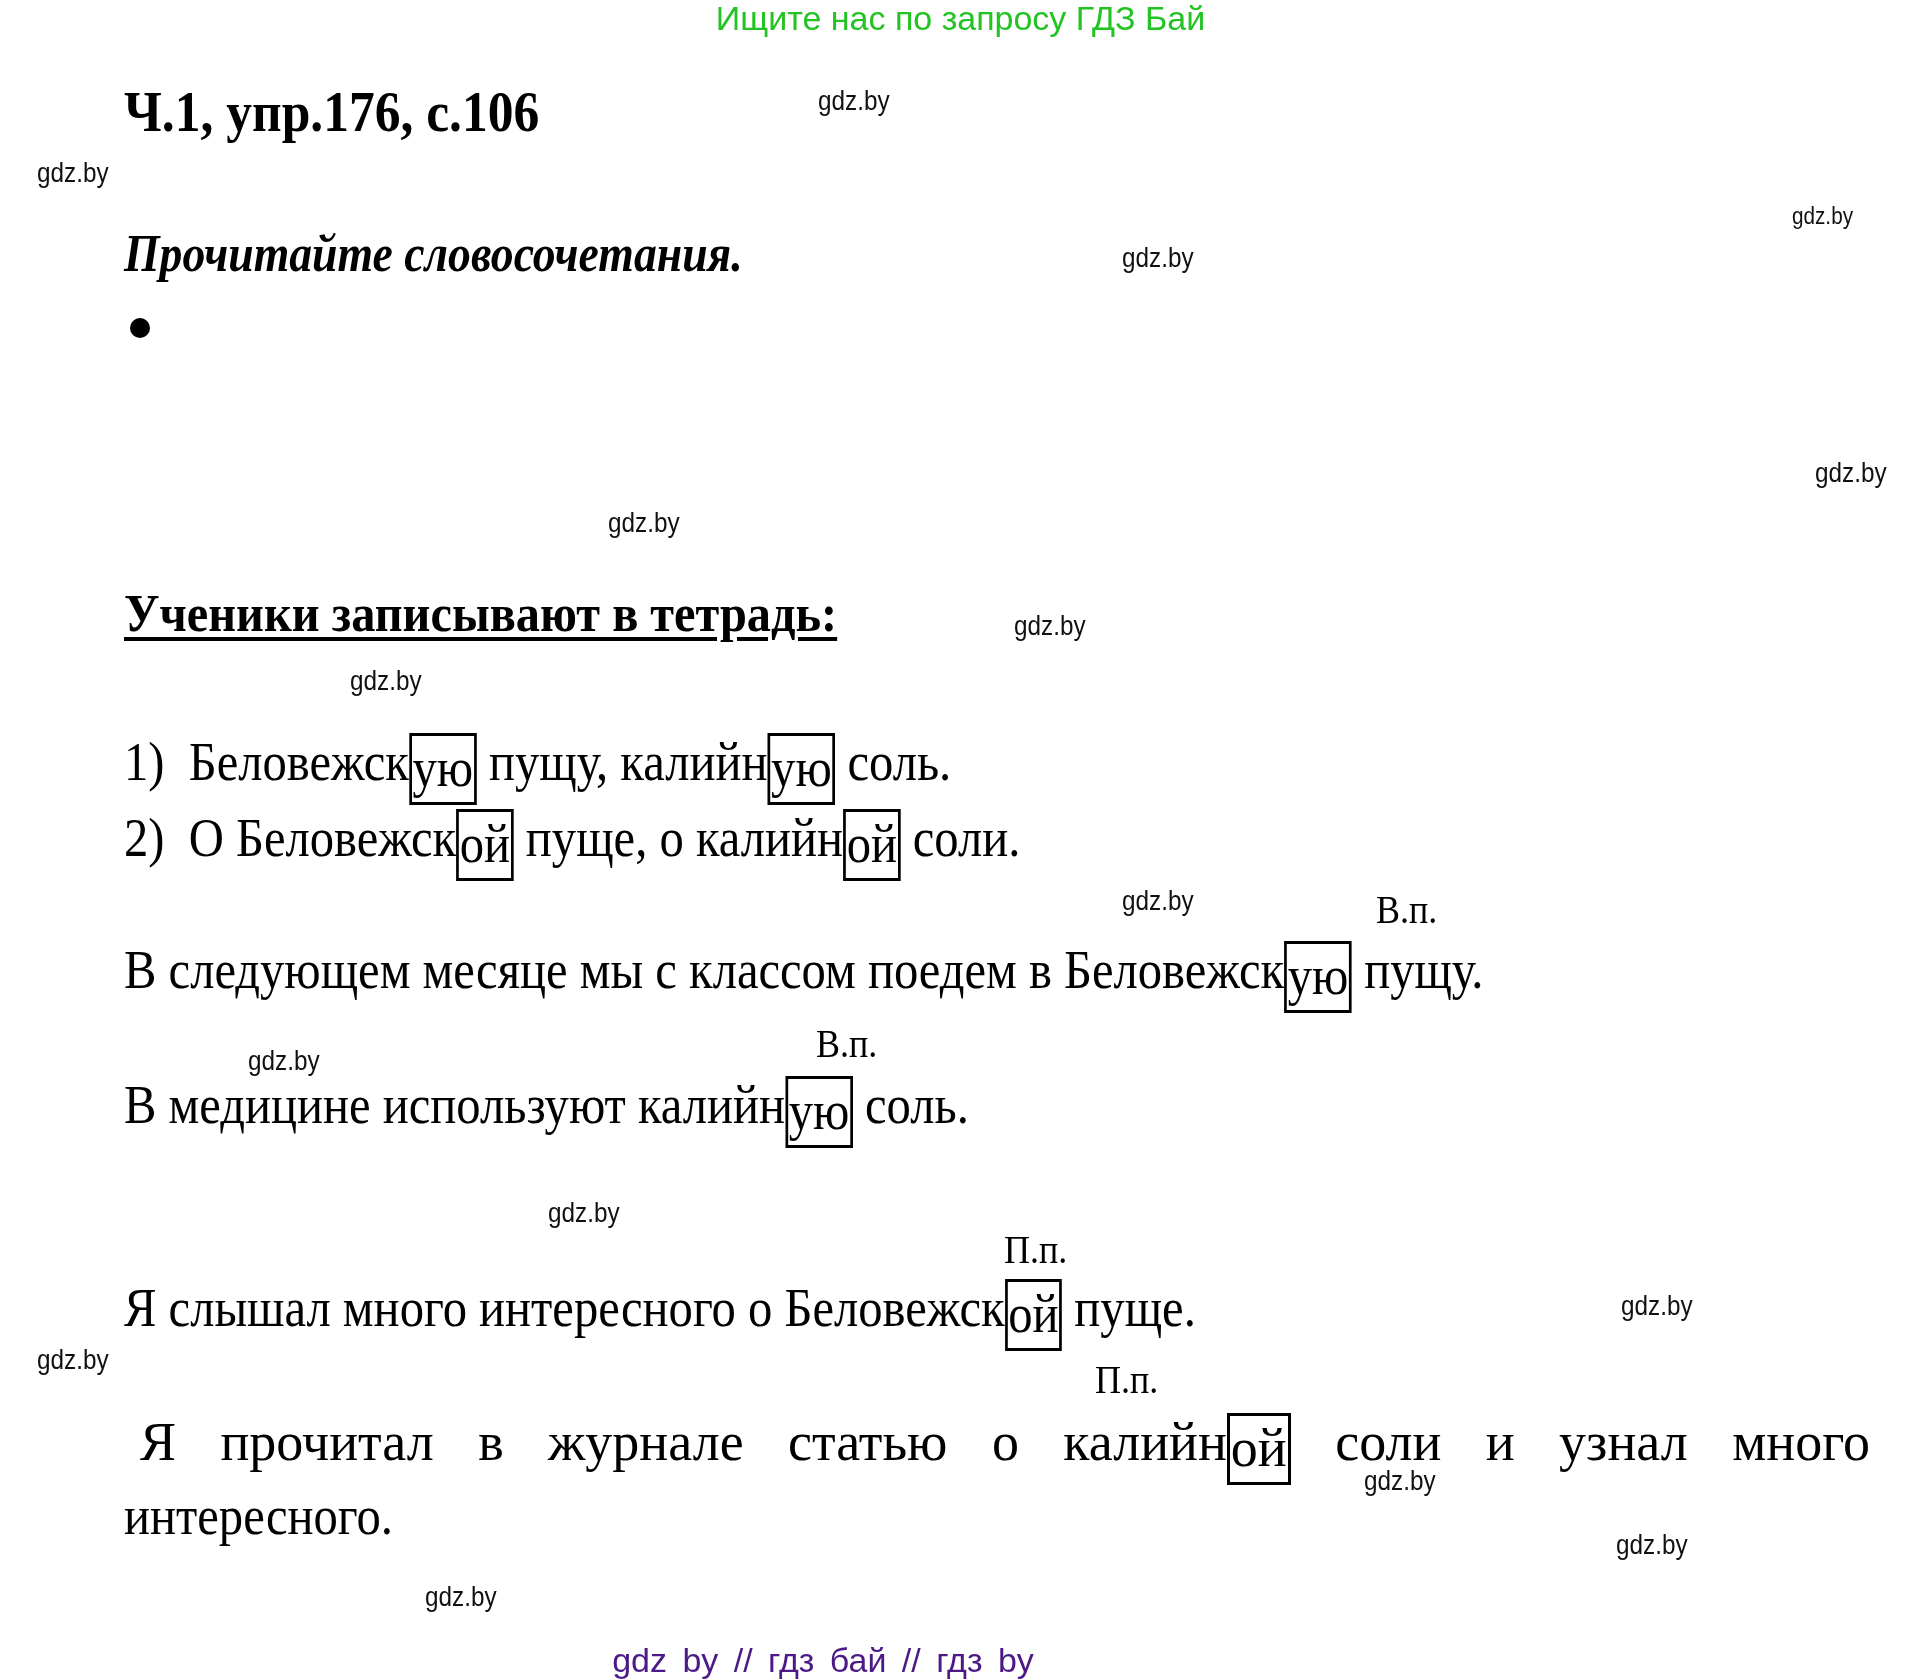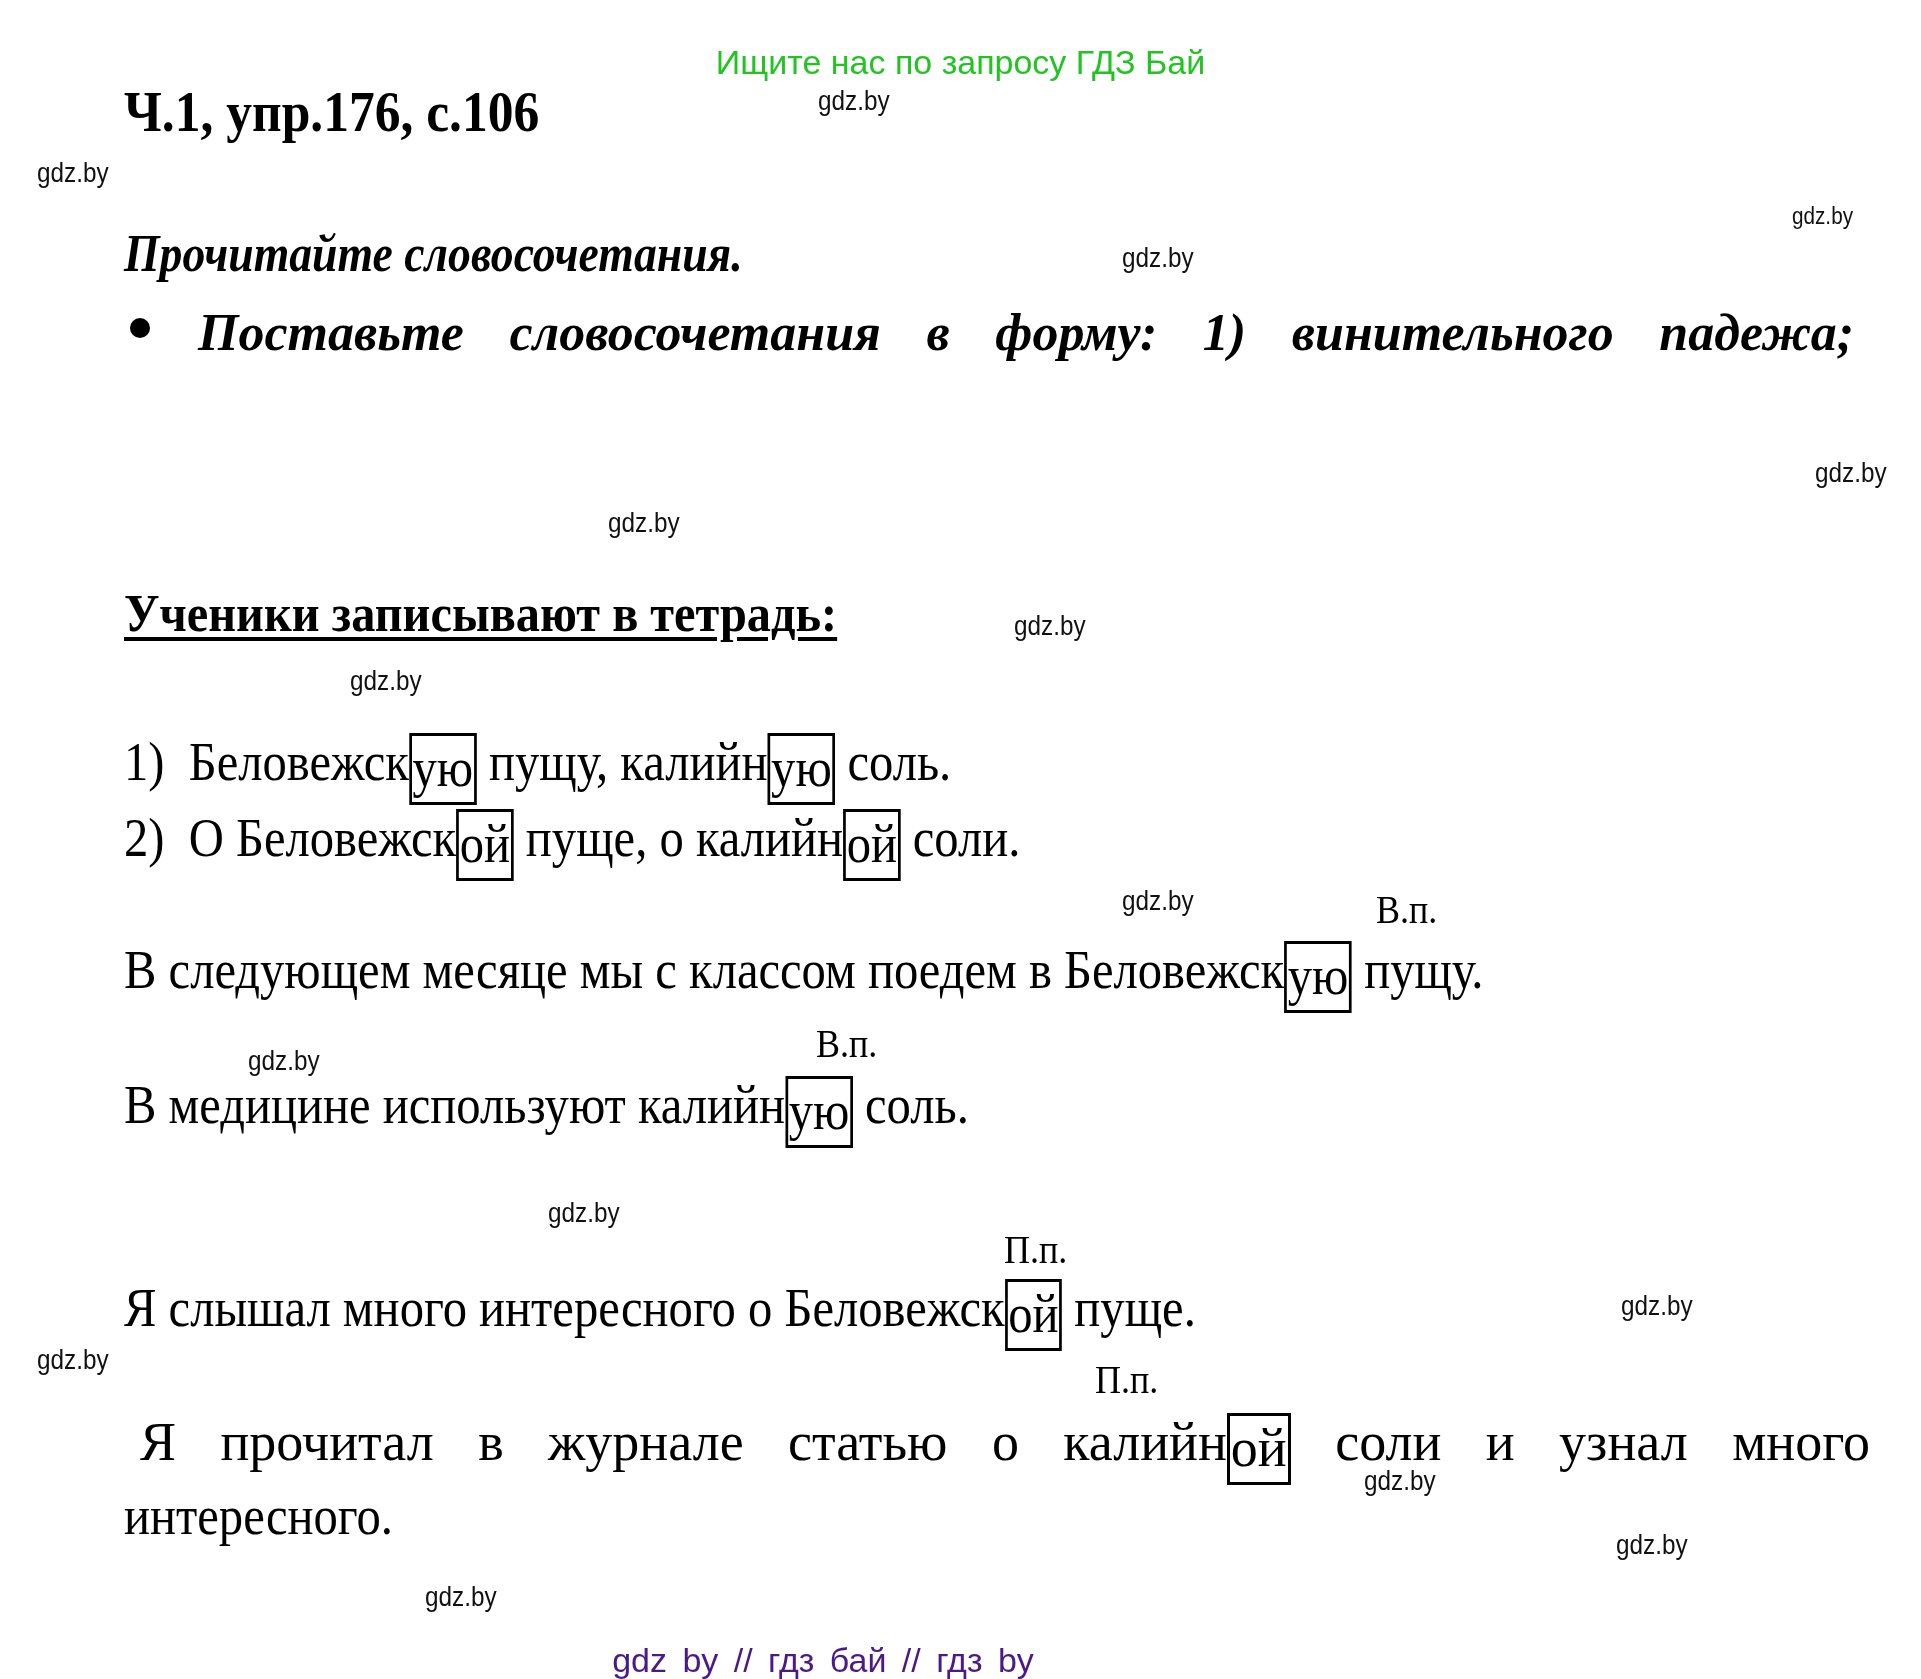--- a/index.html
+++ b/index.html
@@ -1,21 +1,21 @@
 <!DOCTYPE html>
 <html><head>
 <meta charset="utf-8">
 <style>
   html, body { margin: 0; padding: 0; background: #ffffff; }
   body { width: 1921px; height: 1679px; position: relative; overflow: hidden; }
   .abs { position: absolute; white-space: nowrap; }
   .serif { font-family: "Liberation Serif", "DejaVu Serif", serif; color: #000; }
   .sans { font-family: "Liberation Sans", "DejaVu Sans", sans-serif; }
   .wm { font-family: "Liberation Sans", "DejaVu Sans", sans-serif; font-size: 27px; color: #111; line-height: 1; transform: scaleX(0.9); transform-origin: left top; }
-  .top-banner { left: 0; width: 1921px; top: 0; text-align: center; font-size: 34px; color: #22c322; line-height: 36px; margin-top: 44px; }
+  .top-banner { left: 0; width: 1921px; top: 0; text-align: center; font-size: 34px; color: #22c322; line-height: 36px; }
   .title { left: 124px; top: 82px; font-size: 56px; font-weight: bold; line-height: 60px; transform: scaleX(0.92); transform-origin: left top; }
   .task { font-size: 52px; font-weight: bold; font-style: italic; line-height: 60px; transform: scaleX(0.88); transform-origin: left top; }
   .task-para { left: 198px; width: 1656px; font-size: 52px; font-weight: bold; font-style: italic; line-height: 74px; top: 296px; }
   .task-line { display: block; height: 74px; white-space: nowrap; }
   .task-line.just { text-align: justify; text-align-last: justify; white-space: normal; }
   .bullet { left: 130px; top: 318px; width: 20px; height: 20px; border-radius: 50%; background: #000; }
   .section-head { left: 124px; top: 584px; font-size: 52px; font-weight: bold; line-height: 60px; text-decoration: underline; text-decoration-thickness: 4px; text-underline-offset: 6px; transform: scaleX(0.93); transform-origin: left top; }
   .ans { font-size: 54px; line-height: 60px; transform: scaleX(0.9); transform-origin: left top; }
   .ending { border: 3px solid #000; padding: 0 1px; display: inline-block; line-height: 64px; height: 66px; vertical-align: -6px; }
   .case { font-size: 40px; line-height: 40px; transform: scaleX(0.9); transform-origin: left top; }
@@ -25,21 +25,20 @@
 </head>
 <body>
 
 <div class="abs sans top-banner">Ищите нас по запросу ГДЗ Бай</div>
 
 <div class="abs serif title">Ч.1, упр.176, с.106</div>
 
 <div class="abs serif task" style="left:124px; top:224px;">Прочитайте словосочетания.</div>
 <div class="abs bullet"></div>
 <div class="abs serif task-para">
-  <span class="task-line just">Поставьте словосочетания в форму: 1) винительного падежа;</span>
 </div>
 
 <div class="abs serif section-head">Ученики записывают в тетрадь:</div>
 
 <div class="abs serif ans" style="left:124px; top:732px;">
   <span>1)</span>&nbsp;
   <span>Беловежск</span><span class="ending">ую</span><span> пущу, калийн</span><span class="ending">ую</span><span> соль.</span>
 </div>
 
 <div class="abs serif ans" style="left:124px; top:808px;">

